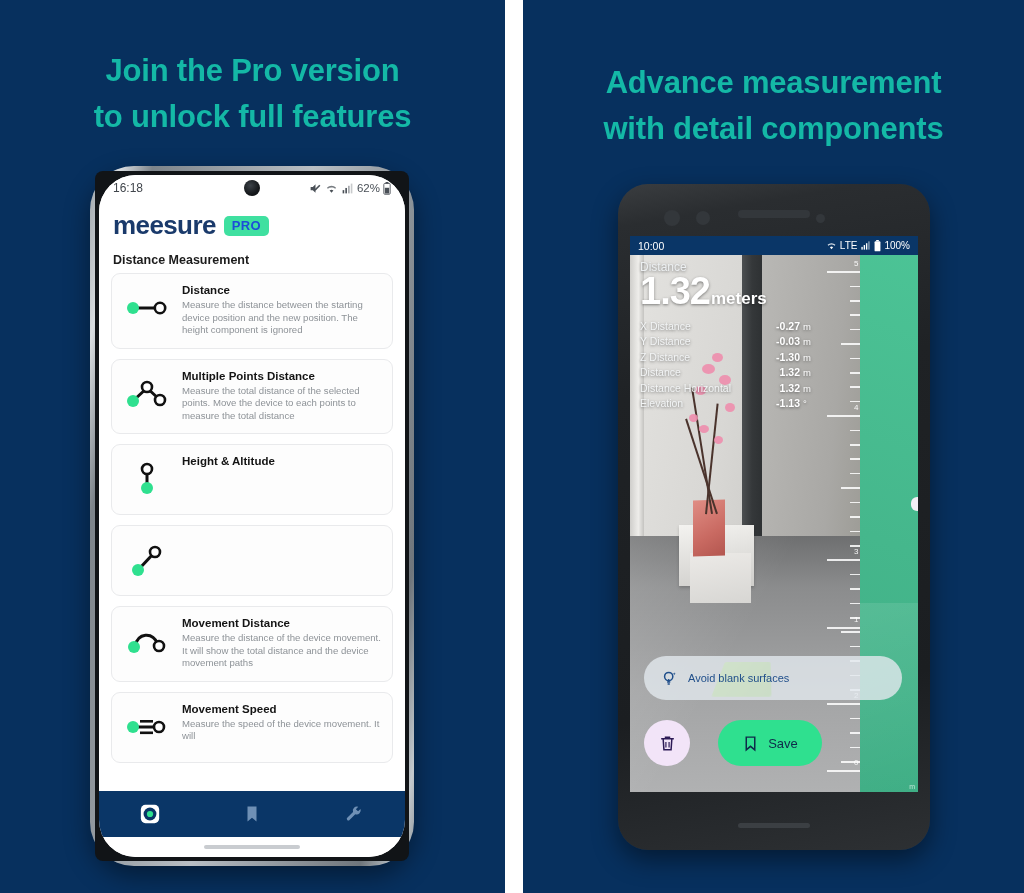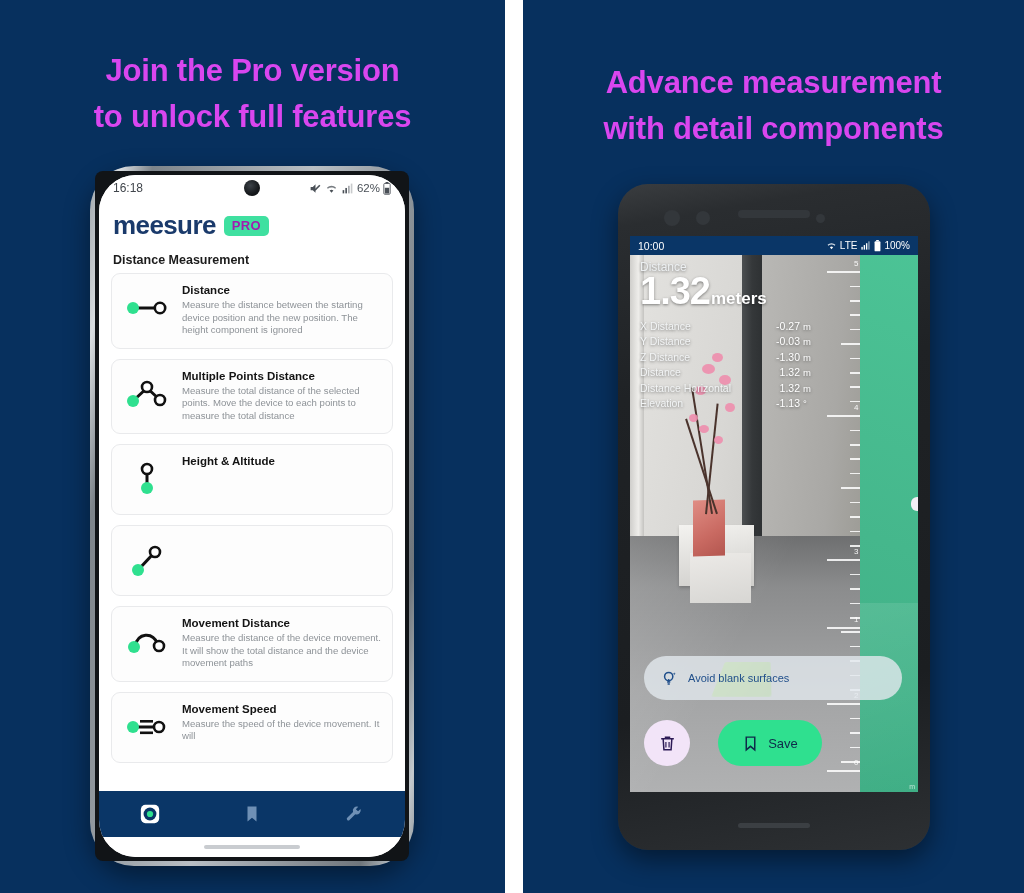--- a/index.html
+++ b/index.html
@@ -12,21 +12,21 @@
 
   .stage { position: relative; width: 1024px; height: 893px; }
 
   .panel { position: absolute; top: 0; height: 893px; background: #07305e; }
   .panel-left  { left: 0;   width: 505px; }
   .panel-right { left: 523px; width: 501px; }
   .panel-divider { position: absolute; left: 505px; top: 0; width: 18px; height: 893px; background: #ffffff; }
 
   .headline {
     position: absolute; left: 0; width: 100%;
-    text-align: center; color: #d946ef;
+    text-align: center; color: #14b8a6;
     font-weight: bold; font-size: 31px; line-height: 46px;
     letter-spacing: -0.2px;
   }
   .panel-left .headline  { top: 48px; }
   .panel-right .headline { top: 60px; }
 
   
   .phone-left {
     position: absolute; left: 90px; top: 166px;
     width: 324px; height: 700px;
@@ -58,21 +58,21 @@
     position: absolute; left: 50%; transform: translateX(-50%);
     top: 5px; width: 16px; height: 16px; border-radius: 50%;
     background: radial-gradient(circle at 40% 35%, #3c4248 0%, #15181b 60%, #0a0c0e 100%);
   }
 
   .app-body { flex: 1 1 auto; overflow: hidden; position: relative; background:#fff; }
 
   .brandrow { display:flex; align-items:center; gap:8px; padding: 9px 14px 0 14px; }
   .brand-text { font-size: 26px; font-weight: bold; color:#1a3a6b; letter-spacing:-0.6px; }
   .brand-pro {
-    background:#3fe0a0; color:#a21caf; font-weight:bold; font-size:13px;
+    background:#3fe0a0; color:#1d4ed8; font-weight:bold; font-size:13px;
     padding: 2px 8px 3px 8px; border-radius: 5px; letter-spacing: .4px;
   }
 
   .section-title { font-size: 12.5px; font-weight: bold; color:#1c1c1c; padding: 12px 14px 6px 14px; }
 
   .card {
     margin: 0 12px 10px 12px; background:#fdfdfd;
     border: 1px solid #e9eaec; border-radius: 9px;
     display: flex; align-items: flex-start; gap: 6px;
     padding: 10px 10px 11px 6px;
@@ -171,21 +171,21 @@
   
   .readout { position:absolute; left:10px; top:24px; color:#fff; z-index:5;
              text-shadow: 0 1px 3px rgba(0,0,0,.45); }
   .ro-label { font-size: 12px; color:#eceff1; margin-bottom:-2px; }
   .ro-main { display:flex; align-items:baseline; gap:1px; }
   .ro-value { font-size: 38px; font-weight: bold; letter-spacing:-1px; line-height: 1.05; }
   .ro-unit { font-size: 17px; font-weight: bold; }
   .ro-table { margin-top: 7px; }
   .ro-row { display:flex; align-items:baseline; font-size: 10.5px; line-height: 15.5px; }
   .ro-k { width: 118px; color:#f2f4f5; }
-  .ro-v { width: 42px; text-align:right; font-weight: normal; }
+  .ro-v { width: 42px; text-align:right; font-weight: bold; }
   .ro-u { width: 20px; padding-left:3px; font-size: 9.5px; }
 
   
   .hint {
     position:absolute; left: 14px; bottom: 92px; width: 258px; height: 44px;
     background: rgba(226,233,238,.80); border-radius: 22px;
     display:flex; align-items:center; gap:9px; padding: 0 16px; z-index:6;
   }
   .hint-text { font-size: 11px; color:#1f4e8a; }
   .btn-delete {

